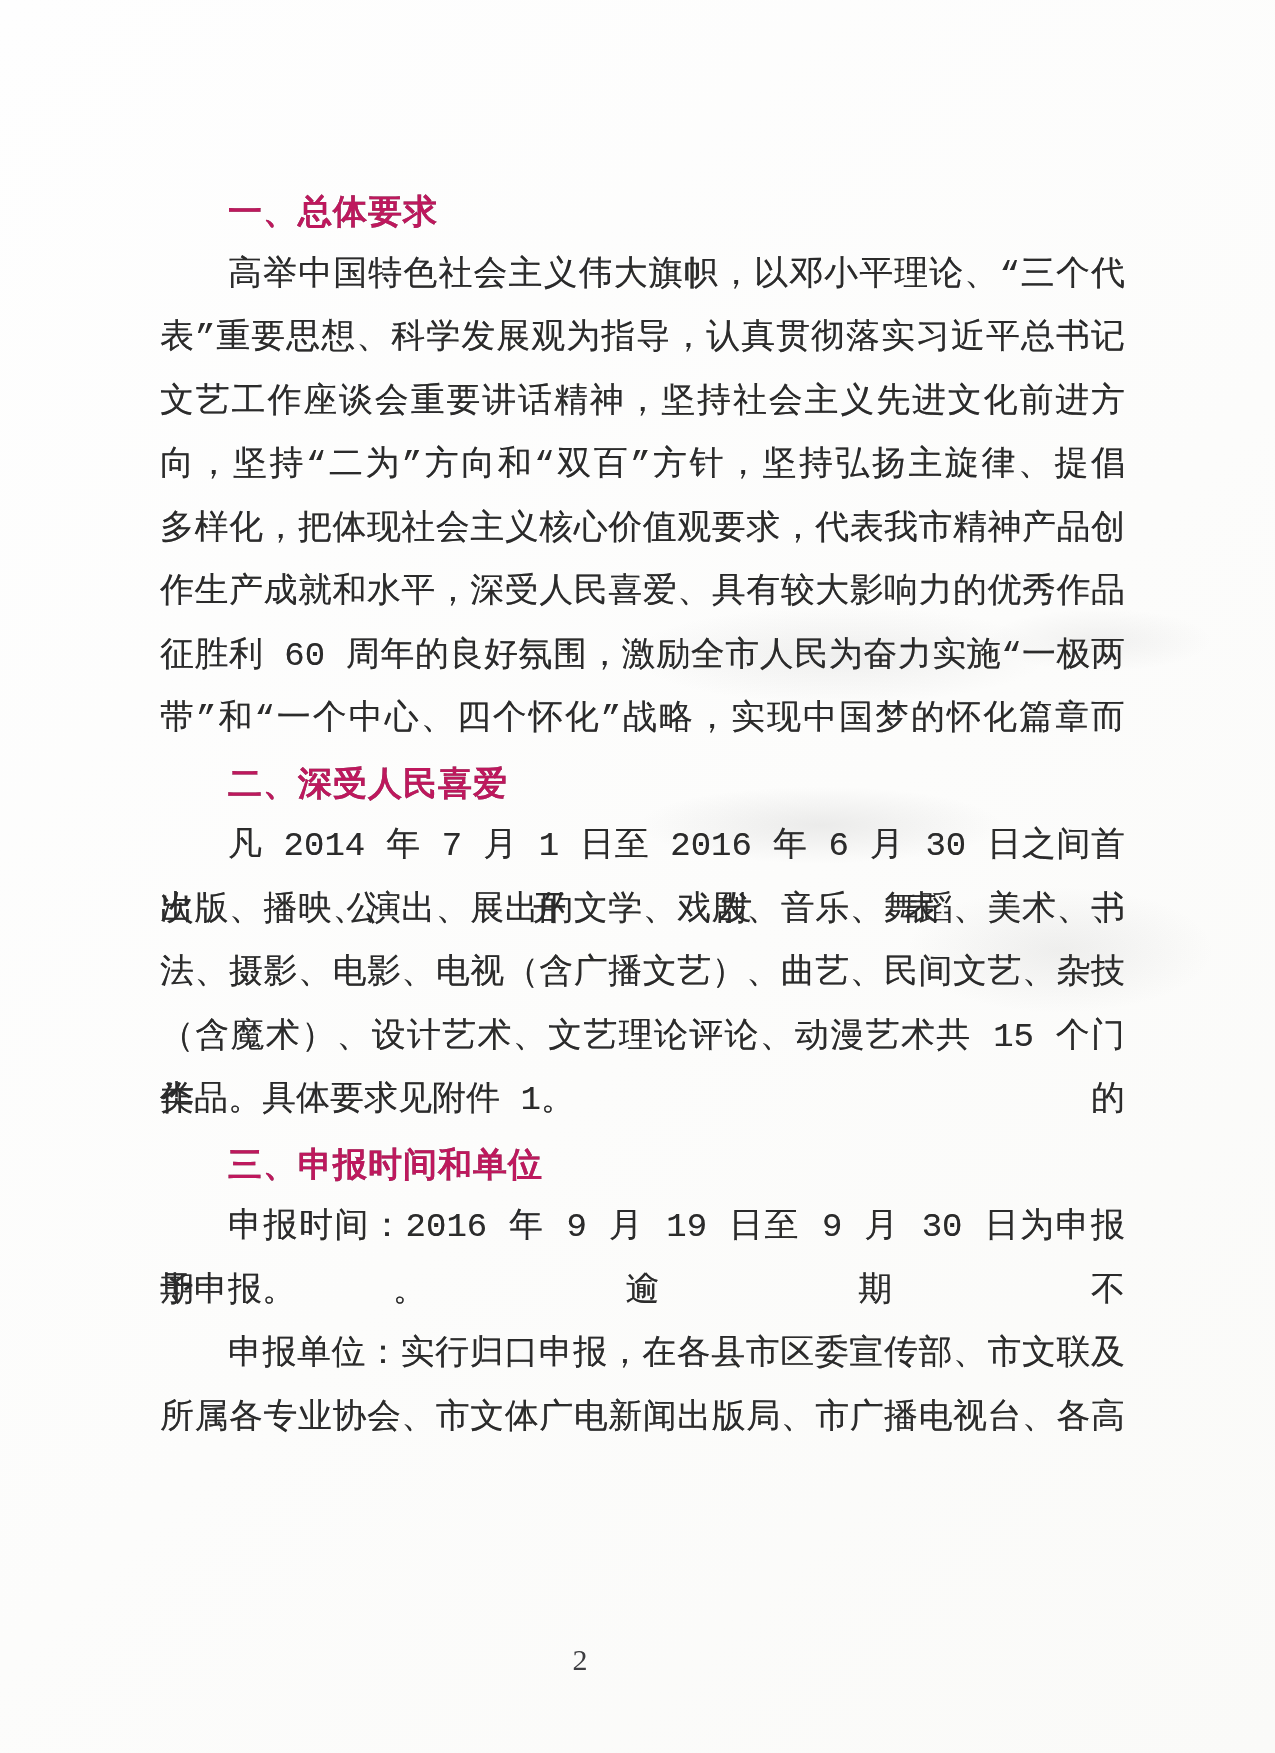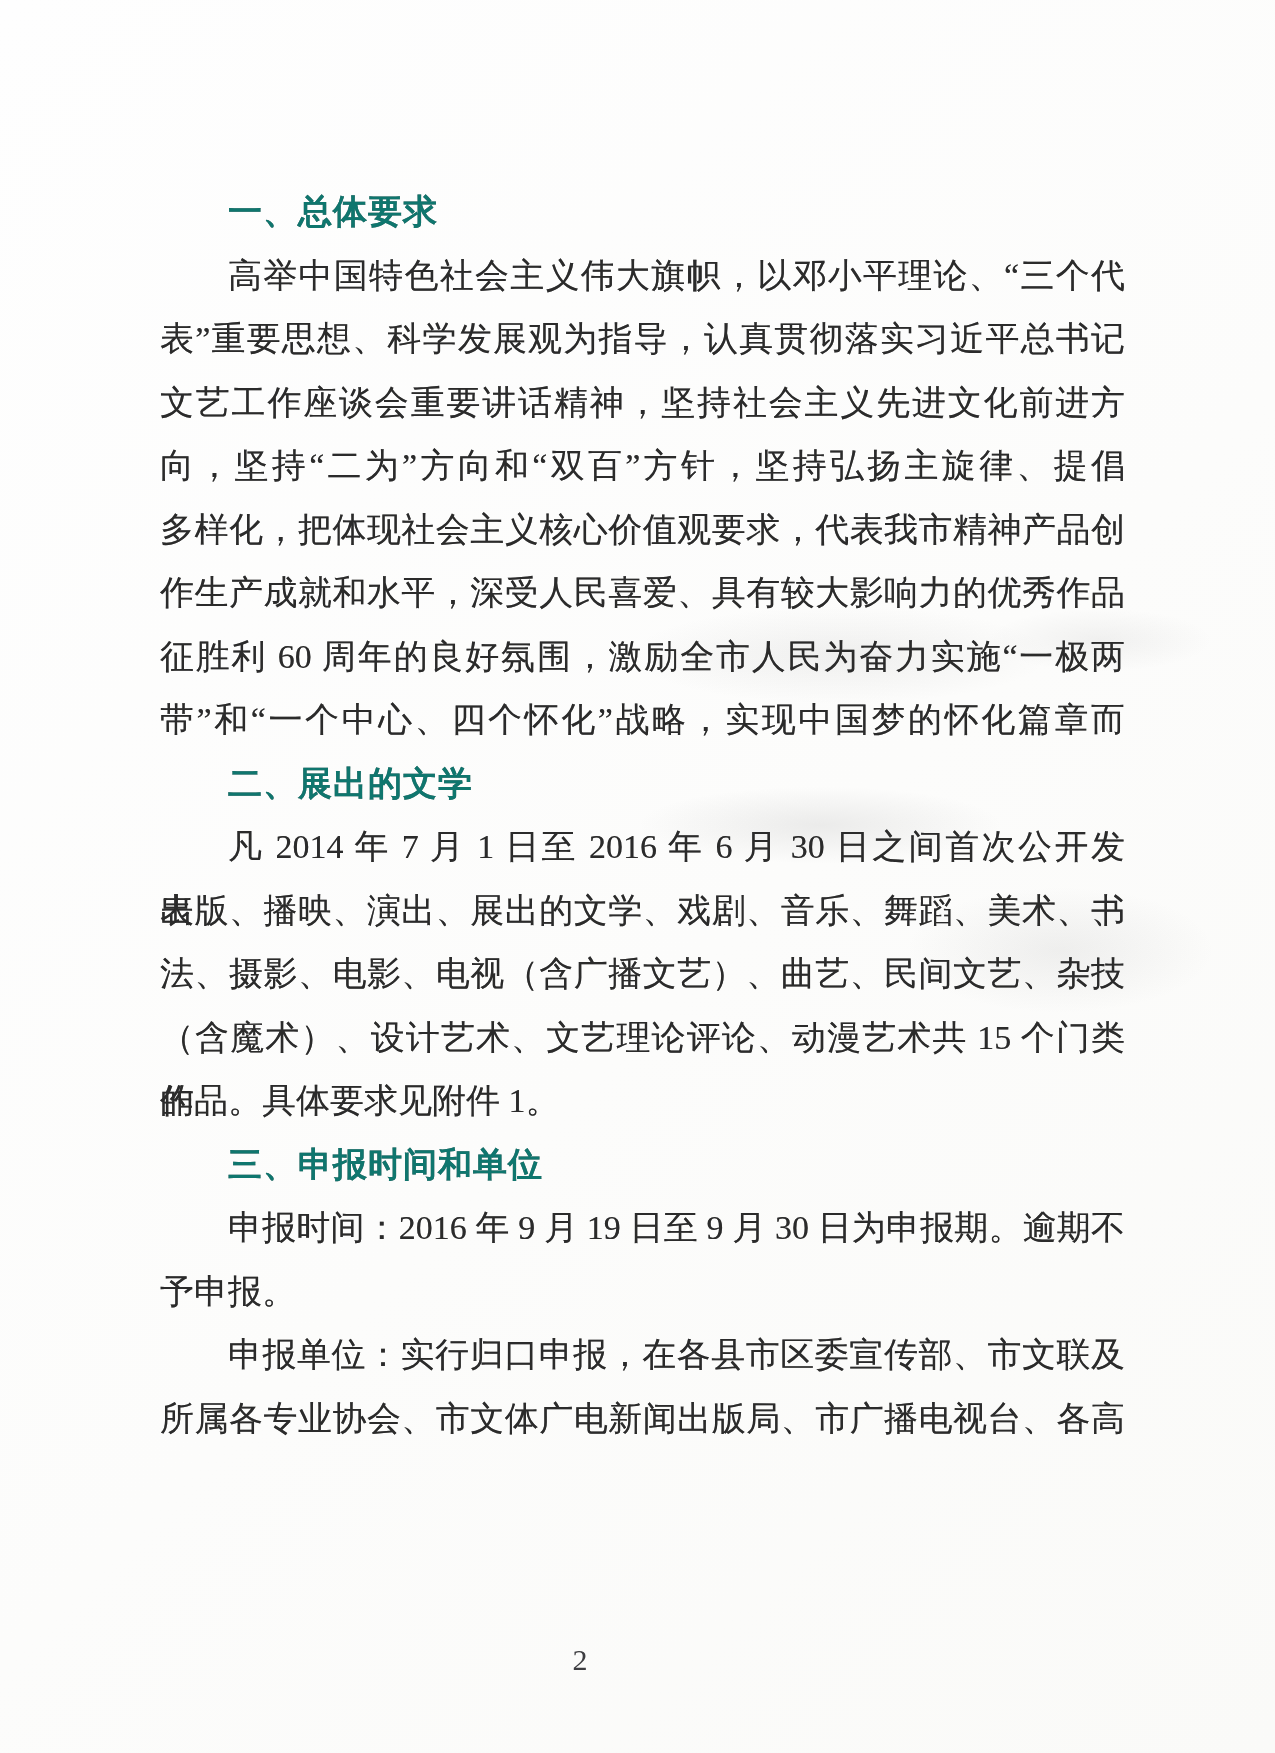--- a/index.html
+++ b/index.html
@@ -30,34 +30,35 @@
     top: 180px;
     width: 965px;
   }
   .line {
     height: 63.5px;
     line-height: 63.5px;
     font-size: 34px;
     color: #2b2b2b;
     white-space: nowrap;
     text-shadow: 0 0 0.5px rgba(40,40,40,0.55);
+    font-family: Liberation Mono, monospace;
   }
   .j {
     white-space: normal;
     text-align: justify;
     text-align-last: justify;
     text-justify: inter-character;
   }
   .ind {
     text-indent: 68px;
   }
   .heading {
     font-family: "DejaVu Sans", "Liberation Sans", sans-serif;
     font-weight: 700;
-    color: #0f766e;
+    color: #be185d;
     padding-left: 68px;
     letter-spacing: 1px;
     text-shadow: 0 0 0.6px rgba(20,20,20,0.6);
   }
   .page-number {
     position: absolute;
     left: 560px;
     top: 1640px;
     width: 40px;
     text-align: center;
@@ -76,21 +77,21 @@
   <div class="line heading">一、总体要求</div>
   <div class="line j ind">高举中国特色社会主义伟大旗帜，以邓小平理论、“三个代</div>
   <div class="line j">表”重要思想、科学发展观为指导，认真贯彻落实习近平总书记</div>
   <div class="line j">文艺工作座谈会重要讲话精神，坚持社会主义先进文化前进方</div>
   <div class="line j">向，坚持“二为”方向和“双百”方针，坚持弘扬主旋律、提倡</div>
   <div class="line j">多样化，把体现社会主义核心价值观要求，代表我市精神产品创</div>
   <div class="line j">作生产成就和水平，深受人民喜爱、具有较大影响力的优秀作品</div>
   <div class="line j">征胜利 60 周年的良好氛围，激励全市人民为奋力实施“一极两</div>
   <div class="line j">带”和“一个中心、四个怀化”战略，实现中国梦的怀化篇章而</div>
 
-  <div class="line heading">二、展出的文学</div>
+  <div class="line heading">二、深受人民喜爱</div>
   <div class="line j ind">凡 2014 年 7 月 1 日至 2016 年 6 月 30 日之间首次公开发表、</div>
   <div class="line j">出版、播映、演出、展出的文学、戏剧、音乐、舞蹈、美术、书</div>
   <div class="line j">法、摄影、电影、电视（含广播文艺）、曲艺、民间文艺、杂技</div>
   <div class="line j">（含魔术）、设计艺术、文艺理论评论、动漫艺术共 15 个门类的</div>
   <div class="line">作品。具体要求见附件 1。</div>
 
   <div class="line heading">三、申报时间和单位</div>
   <div class="line j ind">申报时间：2016 年 9 月 19 日至 9 月 30 日为申报期。逾期不</div>
   <div class="line">予申报。</div>
   <div class="line j ind">申报单位：实行归口申报，在各县市区委宣传部、市文联及</div>

